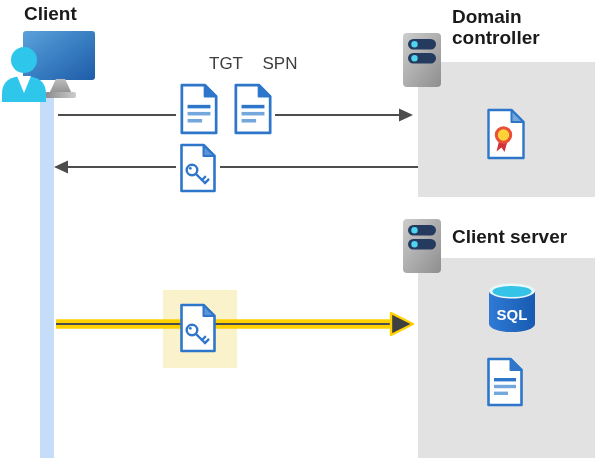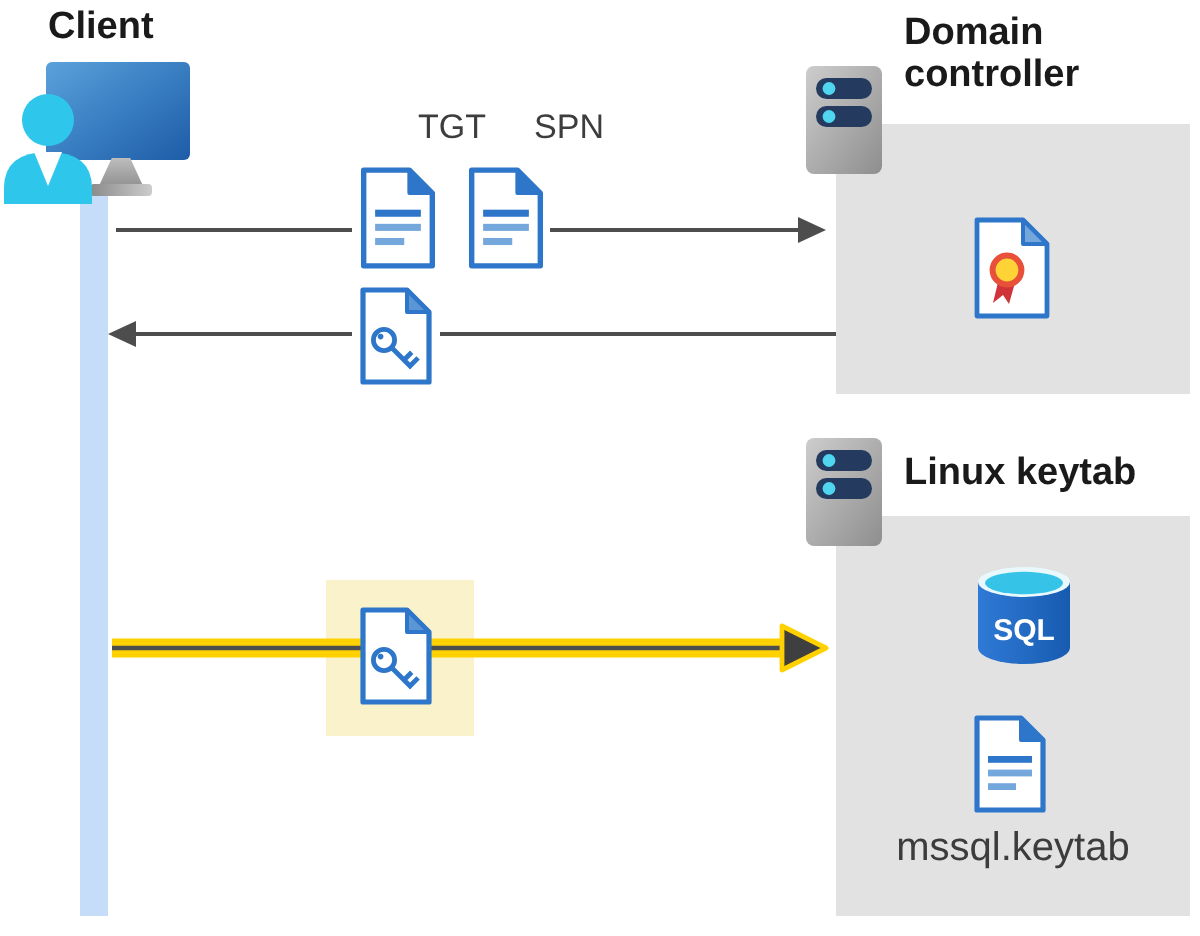--- a/index.html
+++ b/index.html
@@ -16,21 +16,21 @@
   
   .icon{position:absolute;z-index:4;}
   
   .lbl{position:absolute;z-index:5;color:#1a1a1a;}
   .lbl-bold{font-weight:bold;font-size:19px;line-height:21px;}
   .lbl-client{left:24px;top:3px;width:90px;}
   .lbl-dc{left:452px;top:6px;width:112px;}
   .lbl-linux{left:452px;top:226px;width:140px;}
   .lbl-ticket{font-size:17px;color:#3d3d3d;text-align:center;width:44px;margin-left:28px;}
   .lbl-tgt{left:176px;top:54px;}
-  .lbl-spn{left:230px;top:54px;text-align:right;}
+  .lbl-spn{left:230px;top:54px;}
   .lbl-keytab{left:418px;top:413px;width:177px;text-align:center;font-size:20px;color:#3c3c3c;}
   
   .client-device{position:absolute;left:0;top:28px;width:110px;height:78px;z-index:4;}
   .monitor{position:absolute;left:23px;top:3px;width:72px;height:49px;border-radius:3px;
            background:linear-gradient(145deg,#5ba2dc 0%,#3c82c4 45%,#1e5ca8 100%);}
   .stand{position:absolute;left:49px;top:51px;width:23px;height:15px;
          clip-path:polygon(30% 0,70% 0,100% 100%,0 100%);
          background:linear-gradient(#bdbdbd,#8f8f8f);}
   .stand-base{position:absolute;left:45px;top:64px;width:31px;height:6px;border-radius:2px;
          background:linear-gradient(90deg,#8a8a8a,#cccccc);}
@@ -161,18 +161,17 @@
   <svg class="icon" style="left:485px;top:357px" width="40" height="50" viewBox="0 0 40 50">
     <path d="M3.5,2 H25.5 L36.5,13 V48 H3.5 Z" fill="#fff" stroke="#2e76c9" stroke-width="2.6" stroke-linejoin="round"></path>
     <path d="M25.5,2 V13 H36.5 Z" fill="#2e76c9" stroke="#2e76c9" stroke-width="2" stroke-linejoin="round"></path>
     <rect x="9" y="21" width="22" height="3.4" fill="#2e76c9"></rect>
     <rect x="9" y="27.8" width="22" height="3.4" fill="#74a7db"></rect>
     <rect x="9" y="34.6" width="14" height="3.4" fill="#74a7db"></rect>
   </svg>
 
   <div class="lbl lbl-bold lbl-client">Client</div>
   <div class="lbl lbl-bold lbl-dc">Domain controller</div>
-  <div class="lbl lbl-bold lbl-linux">Linux keytab</div>
+  <div class="lbl lbl-bold lbl-linux">Client server</div>
   <div class="lbl lbl-ticket lbl-tgt">TGT</div>
   <div class="lbl lbl-ticket lbl-spn">SPN</div>
-  <div class="lbl lbl-keytab">mssql.keytab</div>
 
 </div>
 
 </body></html>

